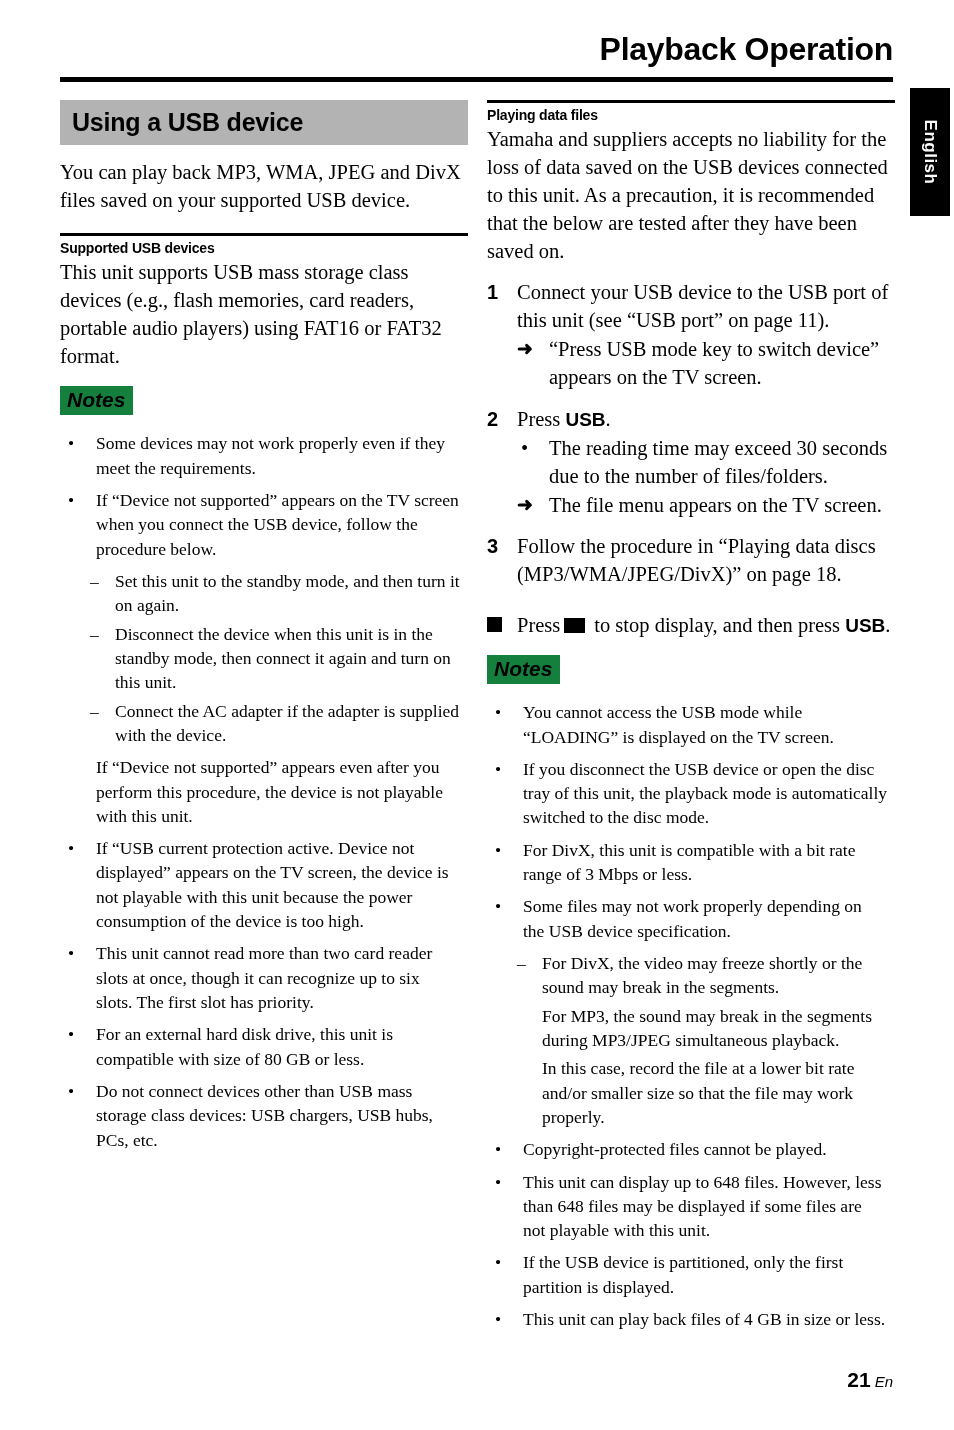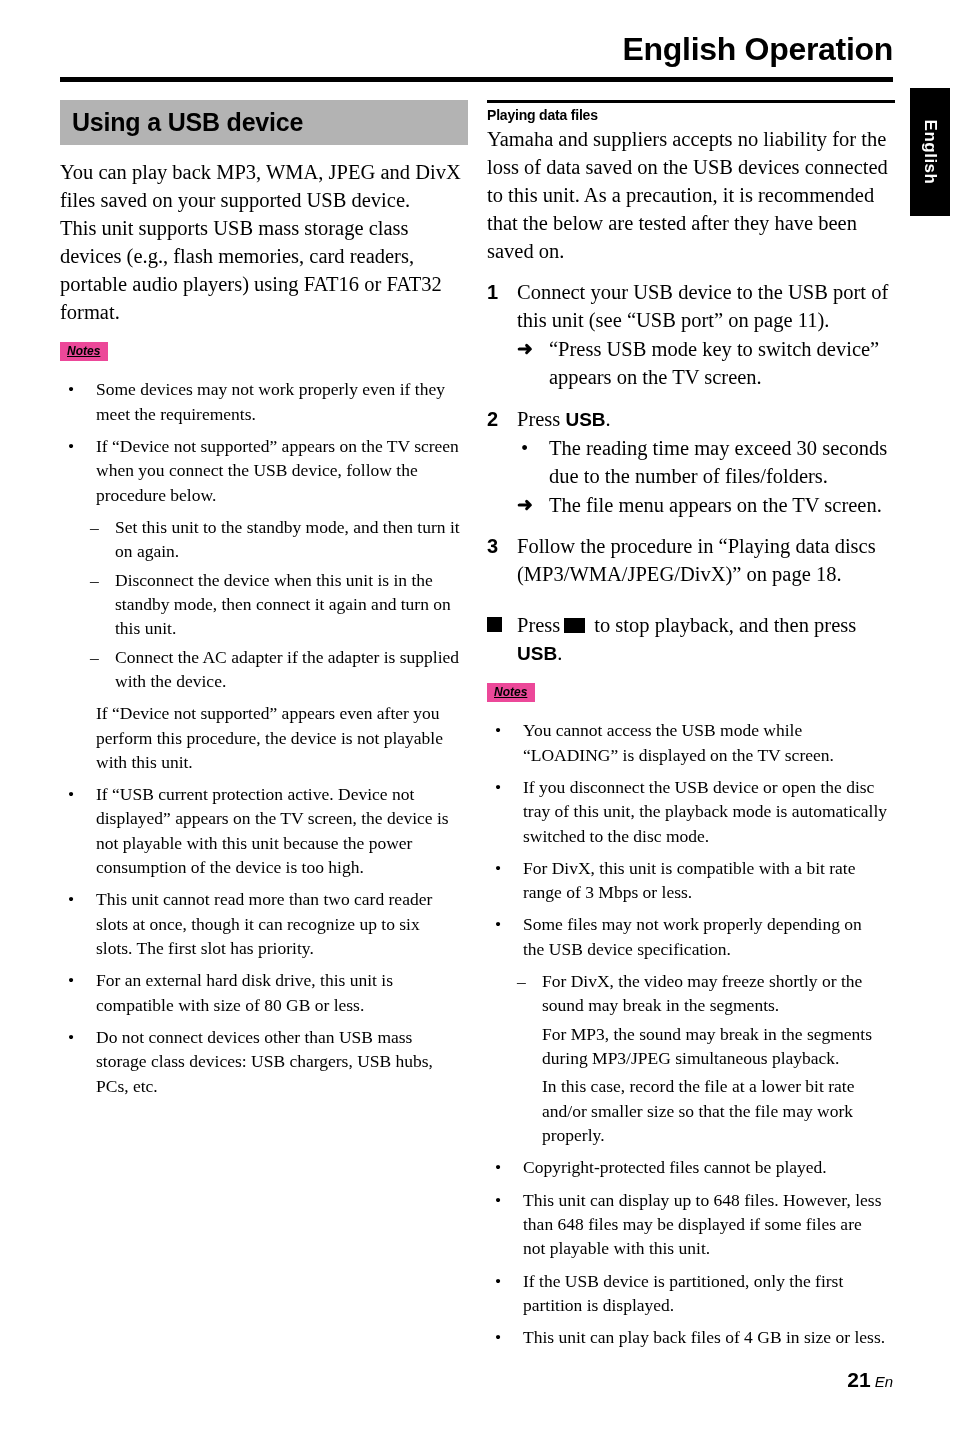--- a/index.html
+++ b/index.html
@@ -106,29 +106,28 @@
   p.body {
     font-size: 20.5px;
     line-height: 1.37;
     margin: 0 0 0 0;
     text-align: left;
   }
 
   
   .notes-label {
     display: inline-block;
-    background: #ec4899;
+    background: #15803d;
     font-family: "Liberation Sans", sans-serif;
     font-style: italic;
     font-weight: bold;
-    font-size: 12px;
+    font-size: 21px;
     padding: 2px 8px 3px 7px;
     margin-top: 16px;
     margin-bottom: 8px;
-    text-decoration: underline;
   }
 
   
   ul.bullets {
     list-style: none;
     margin: 0;
     padding: 0;
     font-size: 17.5px;
     line-height: 1.39;
   }
@@ -269,34 +268,35 @@
     font-size: 15px;
     margin-left: 4px;
   }
 </style>
 </head>
 <body>
 
 <div class="page">
 
   <div class="page-header">
-    <div class="page-title">English Operation</div>
+    <div class="page-title">Playback Operation</div>
   </div>
   <div class="header-rule"></div>
 
   <div class="side-tab">
     <span class="side-tab-label">English</span>
   </div>
 
   <div class="col col-left">
 
     <div class="gray-heading">Using a USB device</div>
 
     <p class="body">You can play back MP3, WMA, JPEG and DivX files saved on your supported USB device.</p>
 
+    <div class="sub-heading">Supported USB devices</div>
 
     <p class="body">This unit supports USB mass storage class devices (e.g., flash memories, card readers, portable audio players) using FAT16 or FAT32 format.</p>
 
     <div class="notes-label">Notes</div>
 
     <ul class="bullets">
 
       <li>
         <span class="bullet-dot">•</span>
         <p>Some devices may not work properly even if they meet the requirements.</p>
@@ -383,21 +383,21 @@
         <span class="step-num">3</span>
         <p>Follow the procedure in “Playing data discs (MP3/WMA/JPEG/DivX)” on page 18.</p>
       </li>
 
     </ol>
 
     <div class="square-heading">
       <span class="sq"></span>
     </div>
 
-    <p class="exit-para"><span>Press</span><span class="stop-glyph"></span><span>to stop playback, and then press</span> <b class="key">USB</b><span>.</span></p>
+    <p class="exit-para"><span>Press</span><span class="stop-glyph"></span><span>to stop display, and then press</span> <b class="key">USB</b><span>.</span></p>
 
     <div class="notes-label">Notes</div>
 
     <ul class="bullets">
 
       <li>
         <span class="bullet-dot">•</span>
         <p>You cannot access the USB mode while “LOADING” is displayed on the TV screen.</p>
       </li>
 

